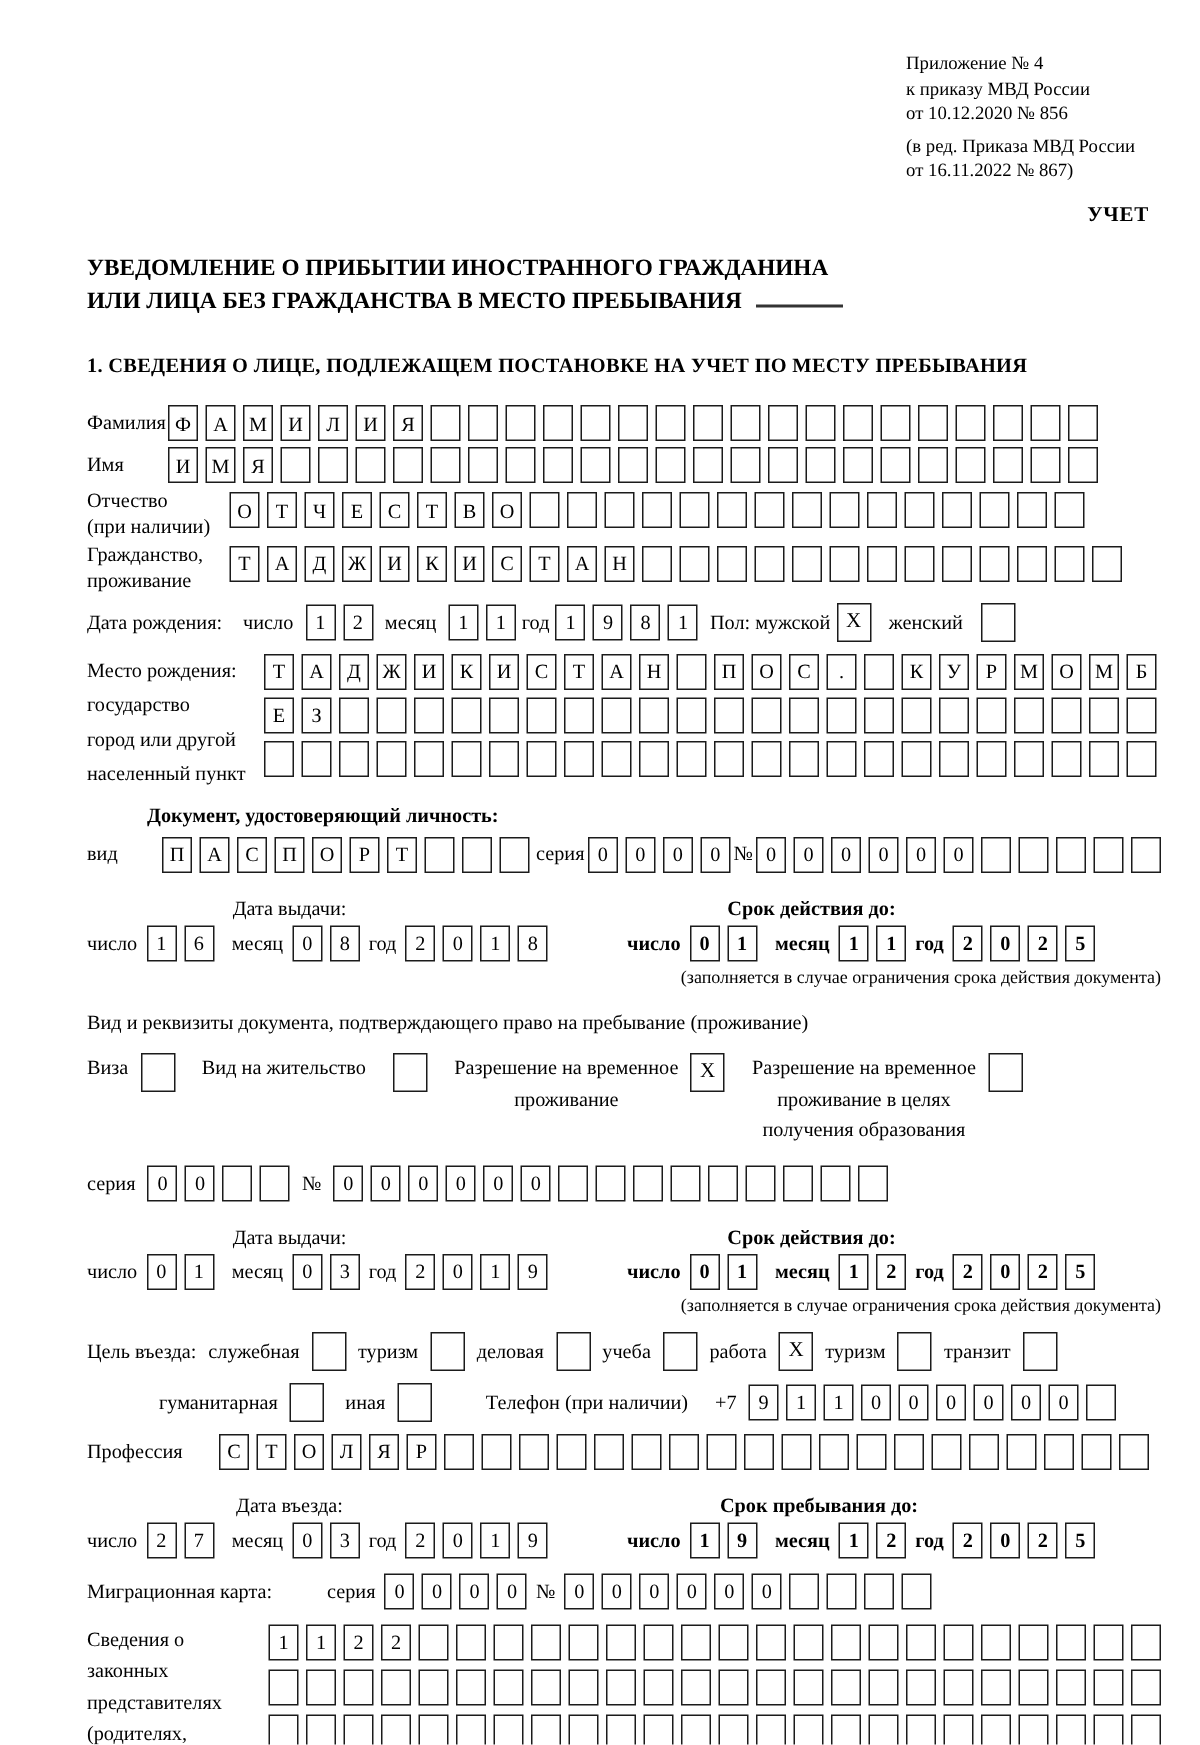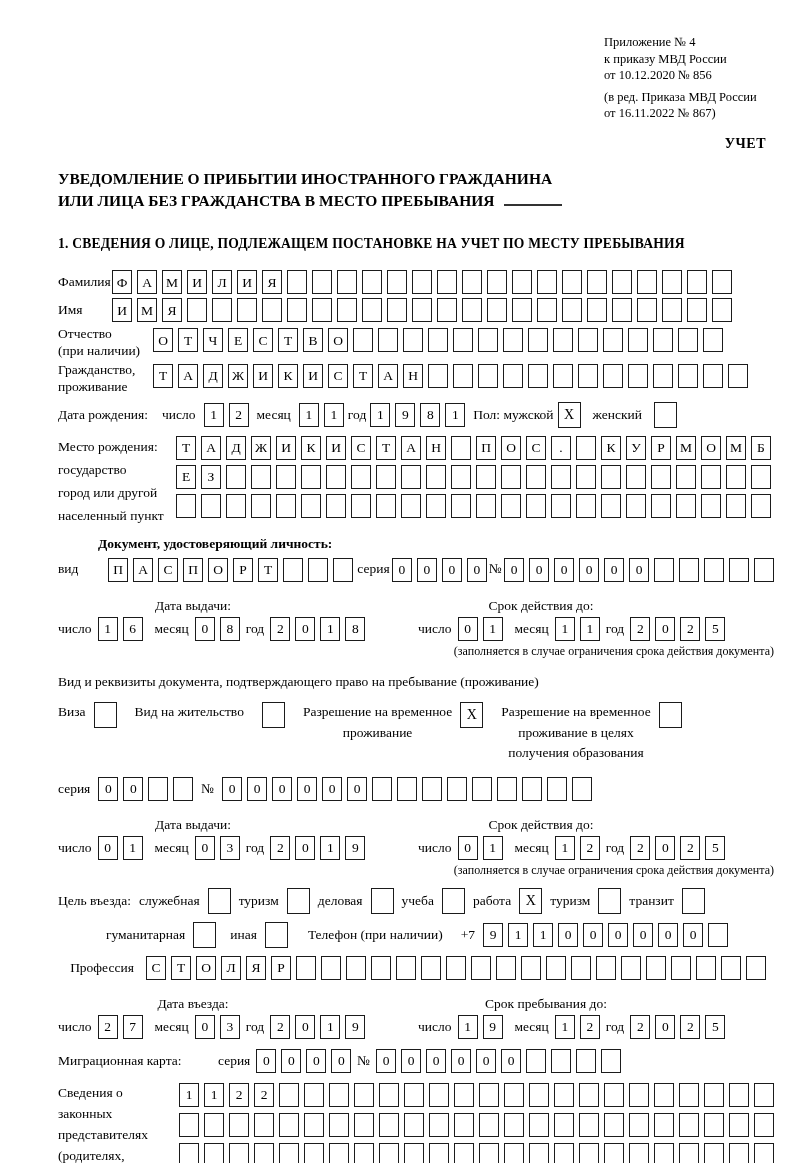--- a/index.html
+++ b/index.html
@@ -39,21 +39,21 @@
   .w54 { width:54px; }
   .w95 { width:95px; }
 
   .fgap { width:8px; }
   .mt2 { margin-top:2px; }
 
   .doc-heading { font-weight:bold; font-size:13.5px; margin:8px 0 6px 40px; }
 
   .two-col { display:flex; margin-top:16px; }
   .col-l { width:360px; }
-  .col-r { flex:1; }
+  .col-r { flex:1;font-weight:bold; }
   .col-head { text-align:center; font-size:13.5px; margin-bottom:3px; }
   .date-row { display:flex; align-items:center; gap:6px; font-size:13.5px; }
   .note-right { text-align:right; font-size:12px; margin:3px 0 10px 0; }
 
   .para { font-size:13.5px; line-height:1.9; margin-top:4px; }
 
   .opt { display:flex; align-items:flex-start; gap:8px; }
   .opt-label { font-size:13.5px; line-height:1.5; text-align:center; }
   .opts-row { display:flex; align-items:flex-start; gap:18px; margin-top:8px; margin-bottom:14px; }
 
@@ -584,37 +584,37 @@
 
   <div class="inline-row" style="padding-left:48px;">
     <span>гуманитарная</span>
     <span class="cells cb">
         <span class="cell"></span>
       </span>
     <span style="margin-left:6px;">иная</span>
     <span class="cells cb">
         <span class="cell"></span>
       </span>
-    <span style="margin-left:12px;">Телефон (при наличии)</span>
+    <span style="margin-left:28px;">Телефон (при наличии)</span>
     <span style="margin-left:10px;">+7</span>
     <span class="cells">
         <span class="cell">9</span>
         <span class="cell">1</span>
         <span class="cell">1</span>
         <span class="cell">0</span>
         <span class="cell">0</span>
         <span class="cell">0</span>
         <span class="cell">0</span>
         <span class="cell">0</span>
         <span class="cell">0</span>
         <span class="cell"></span>
       </span>
   </div>
 
-  <div class="row vcenter" style="margin-bottom:2px;text-align:center;">
+  <div class="row vcenter" style="margin-bottom:2px;">
     <div class="lbl lblcol" style="width:88px;">Профессия</div>
     <div class="cells">
         <span class="cell">С</span>
         <span class="cell">Т</span>
         <span class="cell">О</span>
         <span class="cell">Л</span>
         <span class="cell">Я</span>
         <span class="cell">Р</span>
         <span class="cell"></span>
         <span class="cell"></span>

